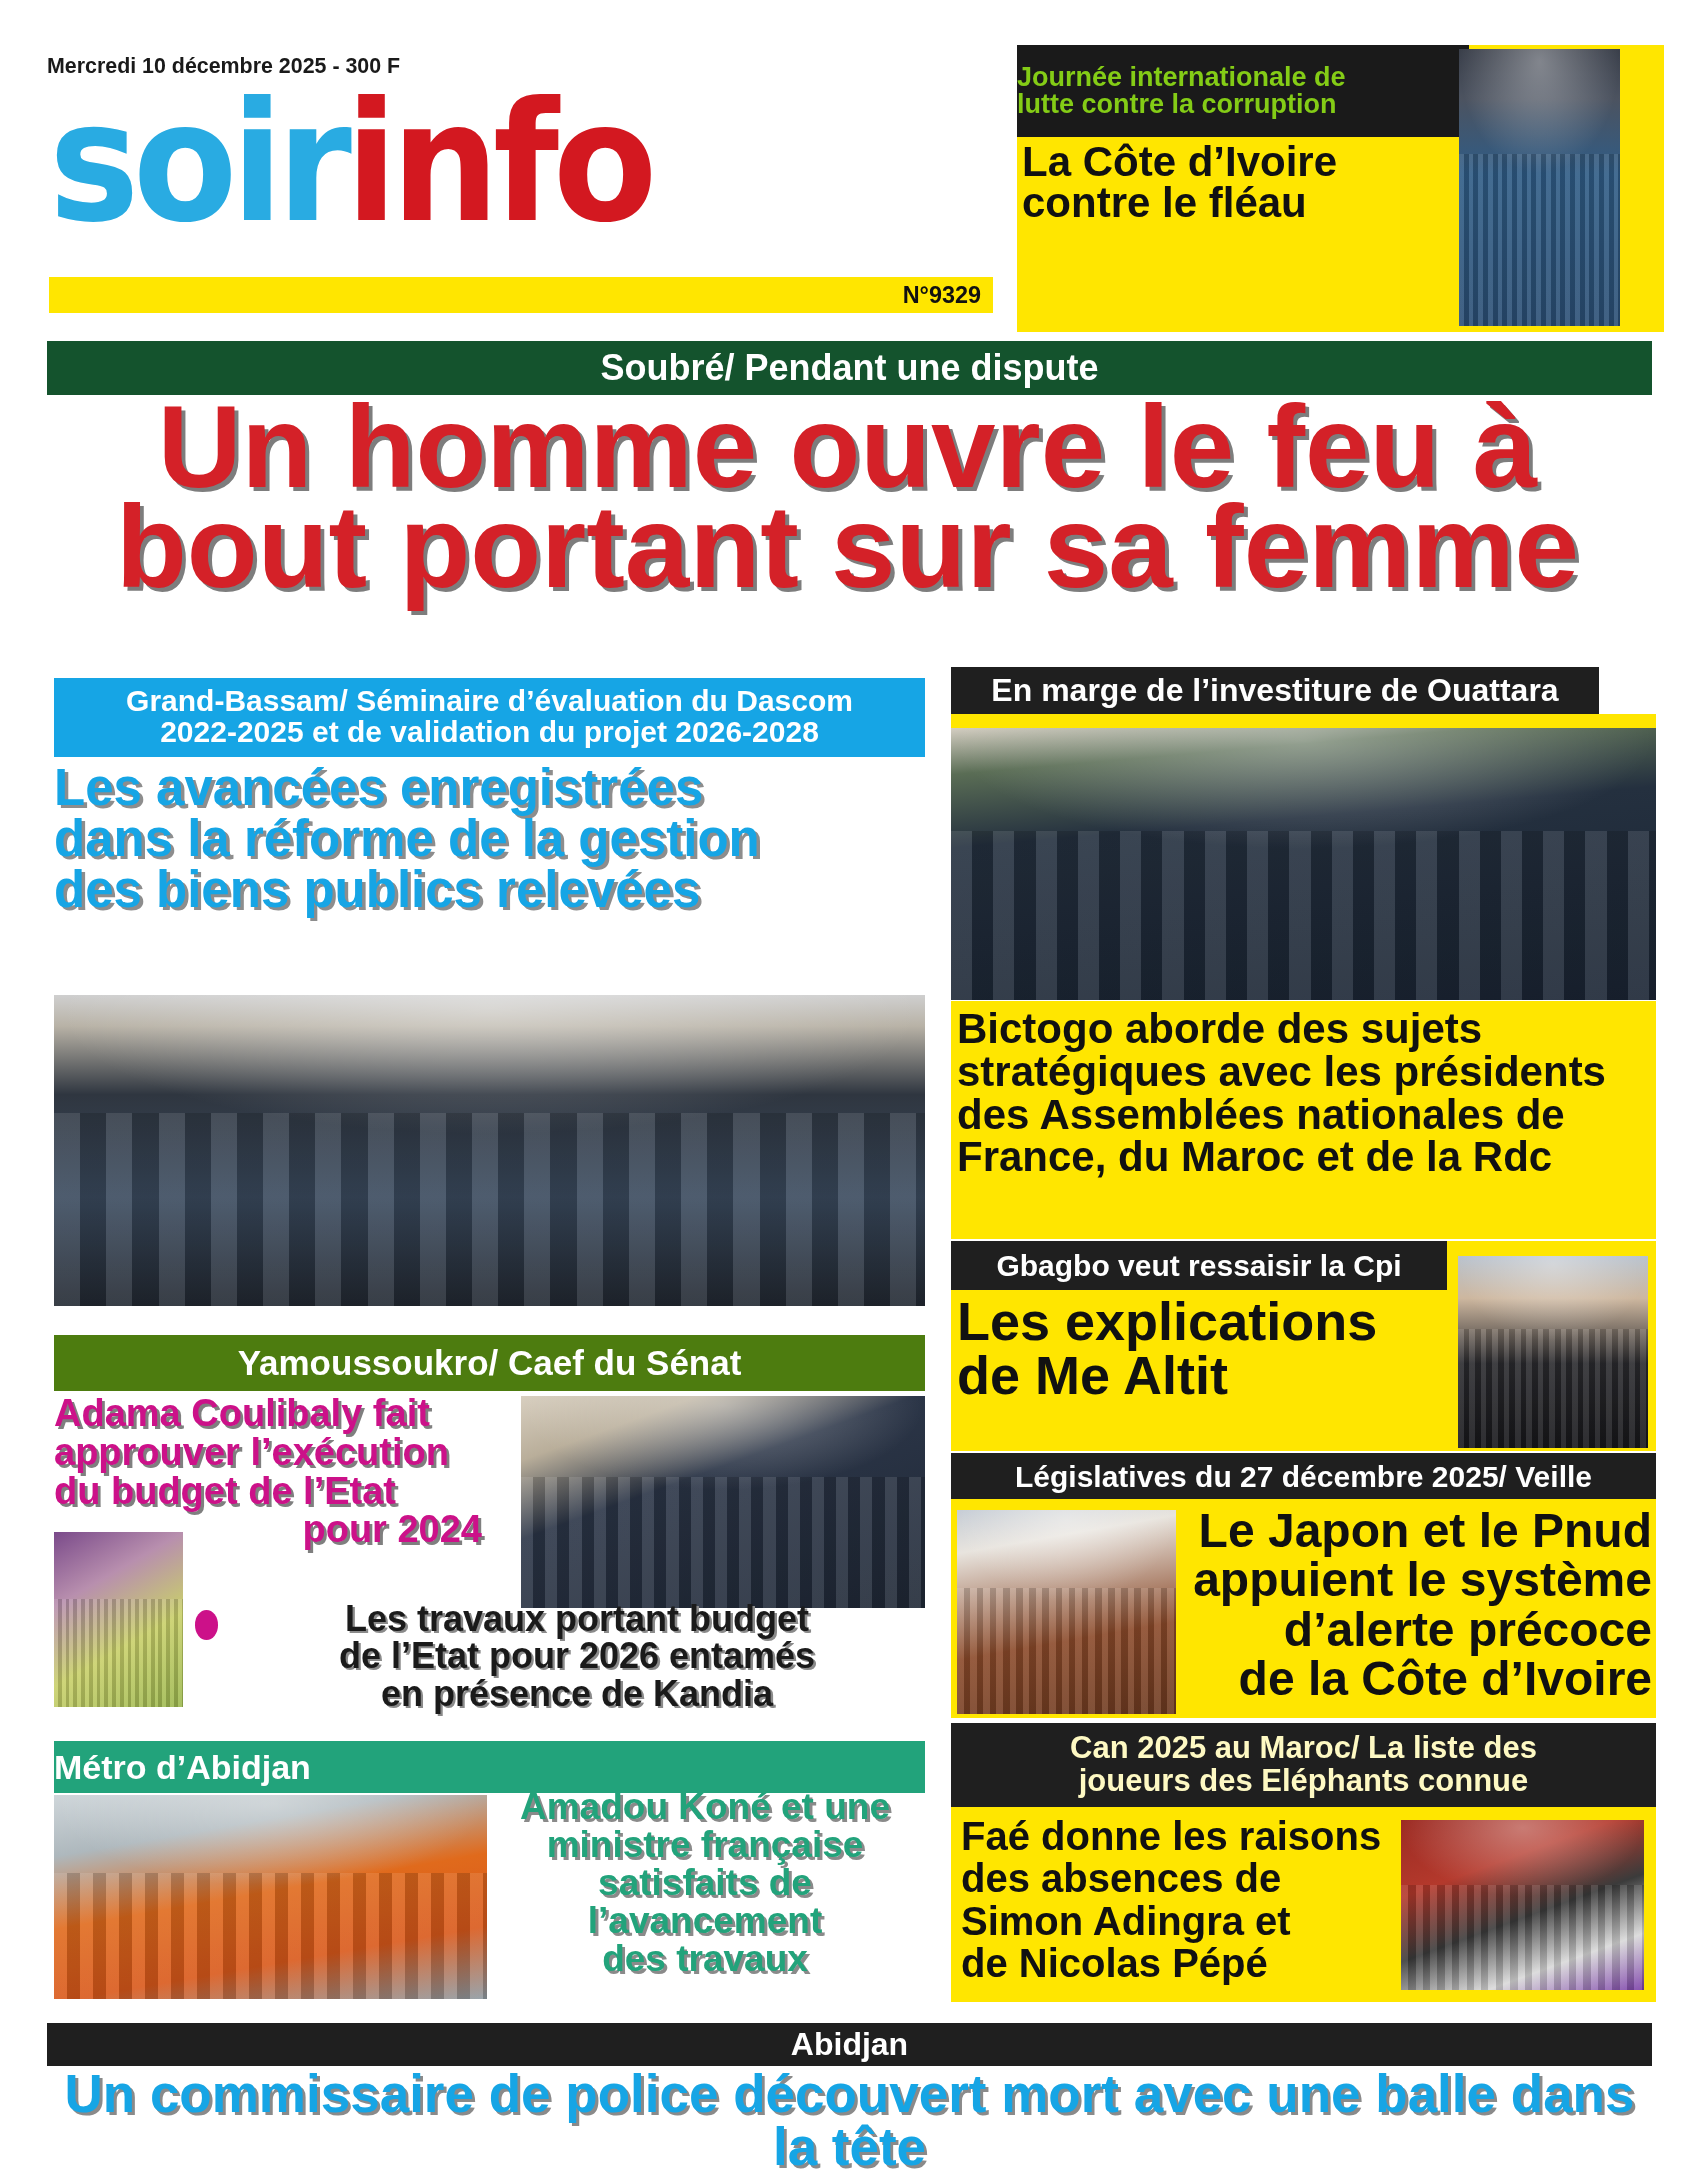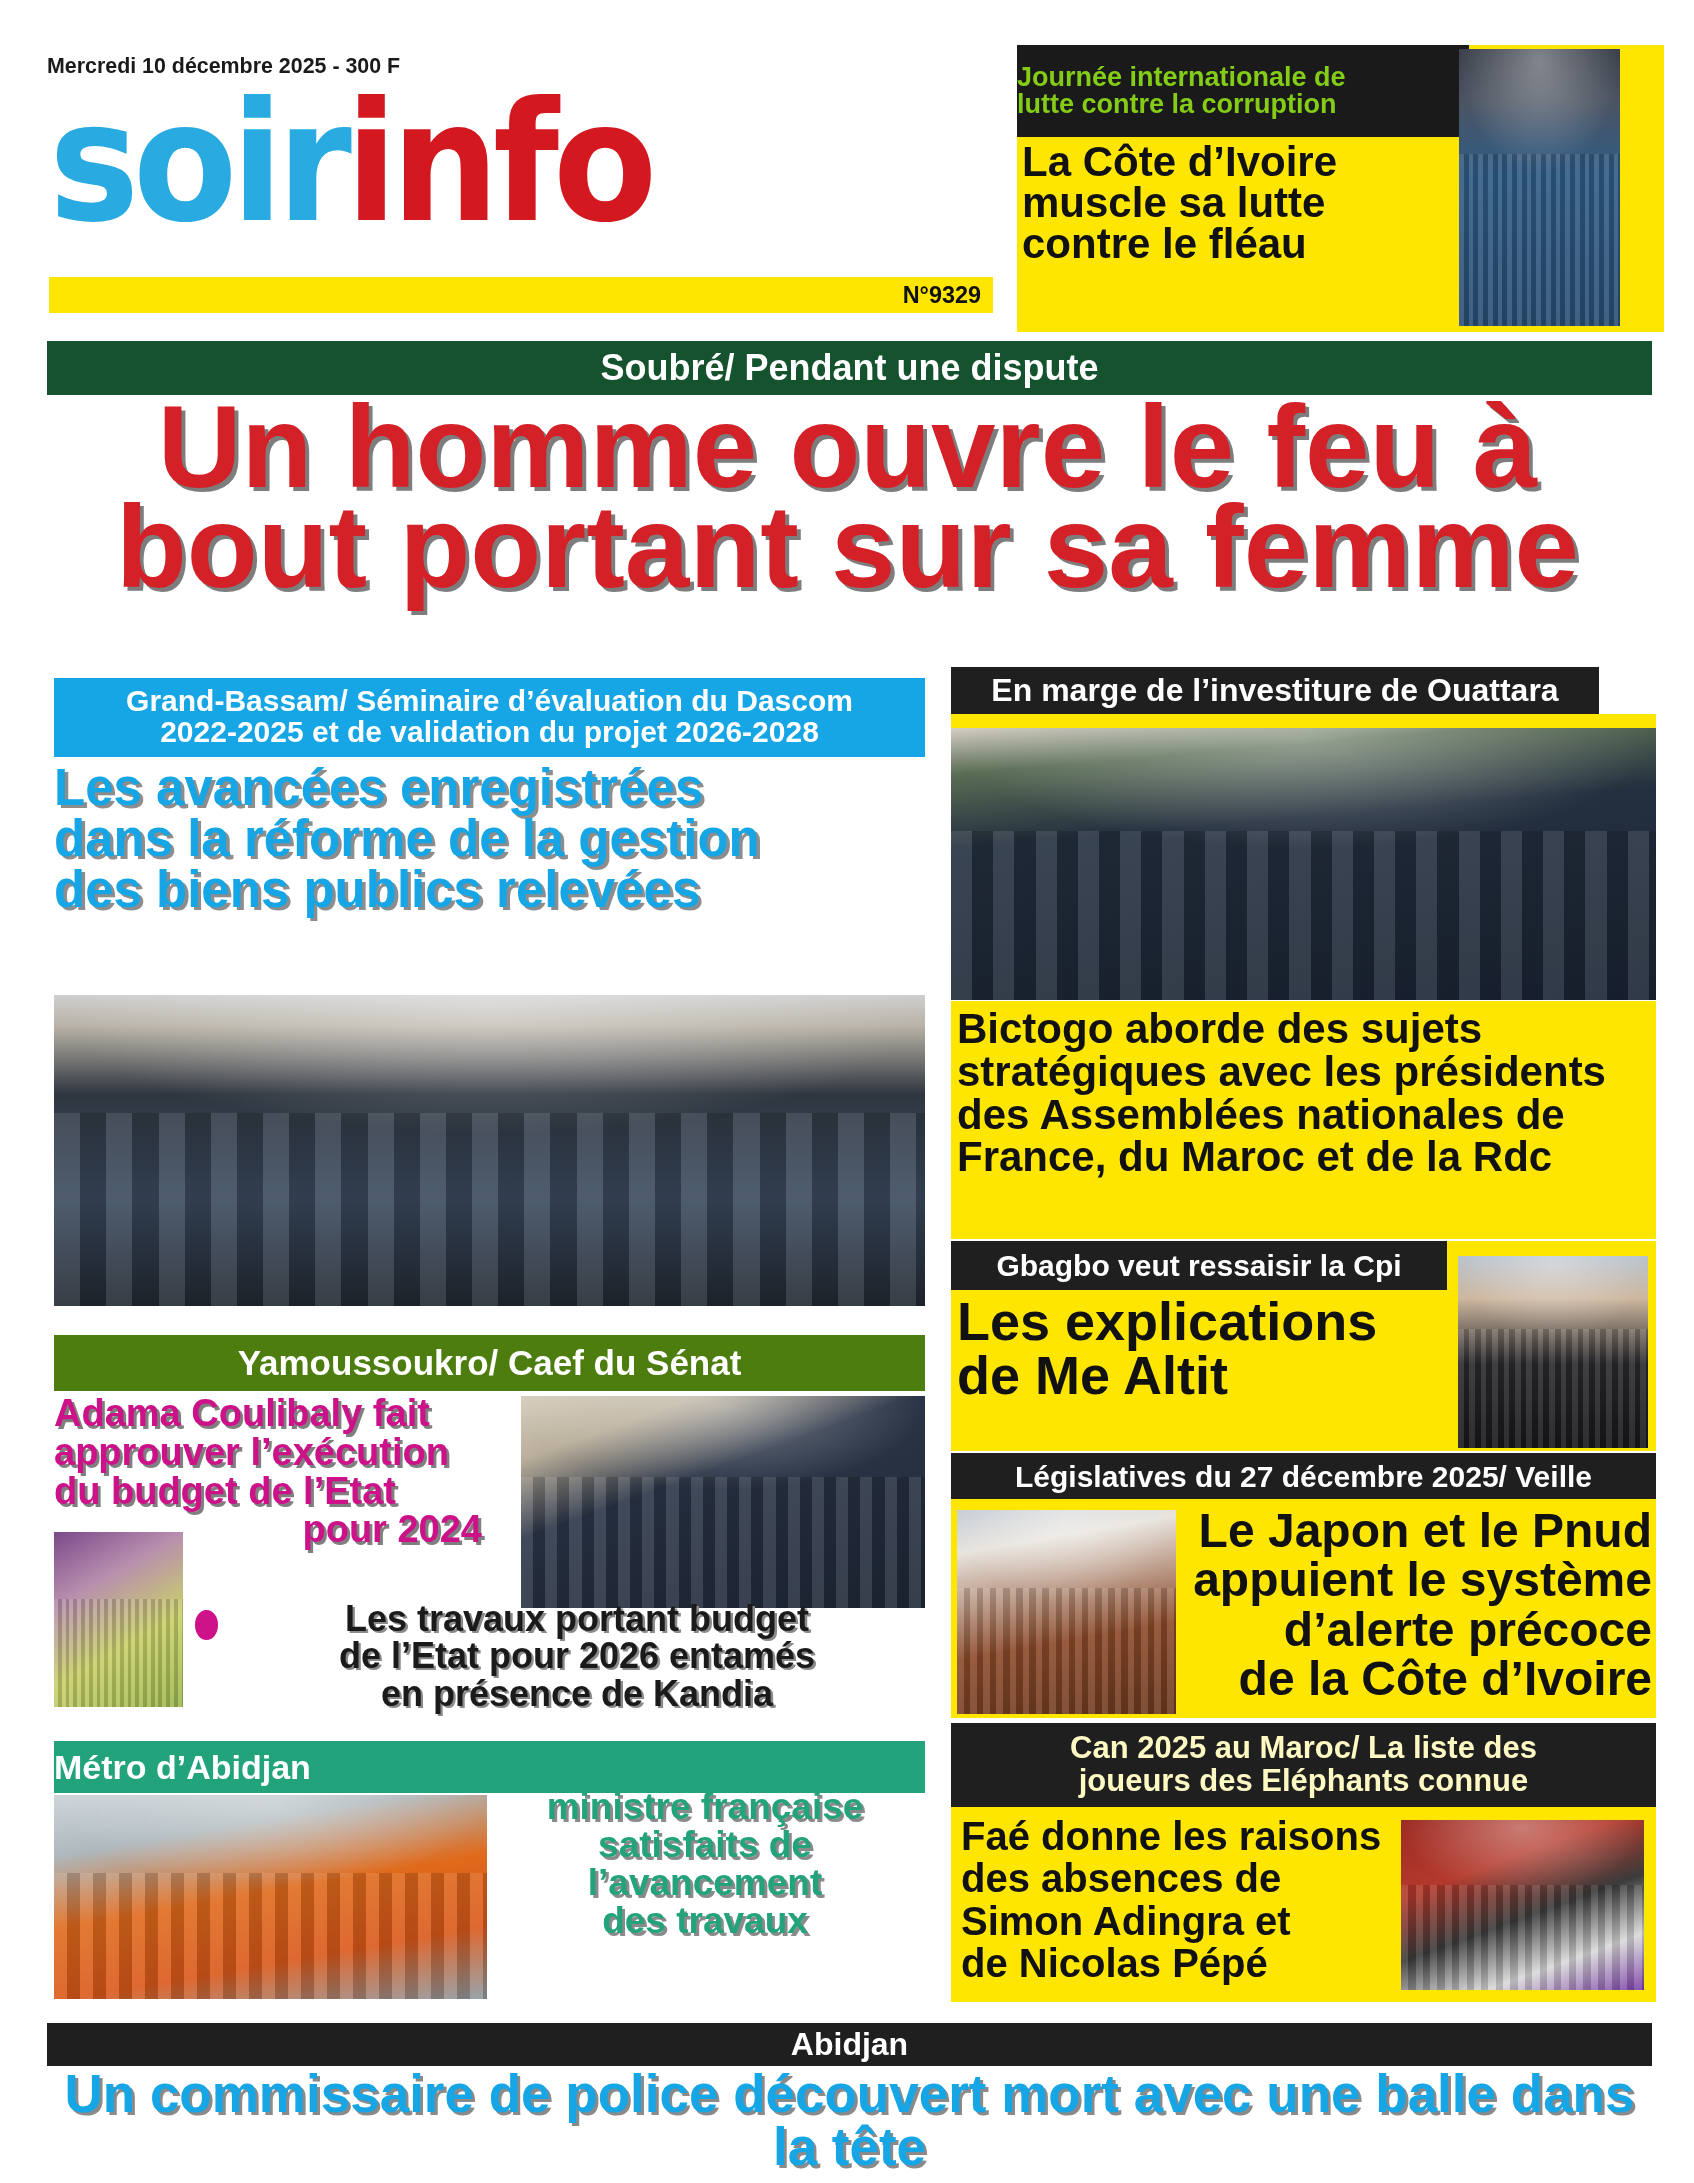--- a/index.html
+++ b/index.html
@@ -228,21 +228,20 @@
 
 <div class="abs" id="corrupt-box"></div>
 <div class="abs" id="corrupt-kicker">
   <div class="t">
     <div>Journée internationale de</div>
     <div>lutte contre la corruption</div>
   </div>
 </div>
 <div class="abs" id="corrupt-head">
   <div>La Côte d’Ivoire</div>
-  <div>muscle sa lutte</div>
   <div>contre le fléau</div>
 </div>
 <div class="abs" id="corrupt-photo">
   <div class="ph-glow"></div>
     <div class="ph-people"></div>
 </div>
 
 <div class="abs" id="soubre-bar">
   <div class="t">Soubré/ Pendant une dispute</div>
 </div>
@@ -294,20 +293,21 @@
 </div>
 
 <div class="abs" id="metro-kicker">
   <div class="t">Métro d’Abidjan</div>
 </div>
 <div class="abs" id="metro-photo">
   <div class="ph-glow"></div>
     <div class="ph-people"></div>
 </div>
 <div class="abs" id="metro-head">
+  <div>Amadou Koné et une</div>
   <div>ministre française</div>
   <div>satisfaits de</div>
   <div>l’avancement</div>
   <div>des travaux</div>
 </div>
 
 <div class="abs" id="inv-kicker">
   <div class="t">En marge de l’investiture de Ouattara</div>
 </div>
 <div class="abs" id="inv-yellowstrip"></div>

